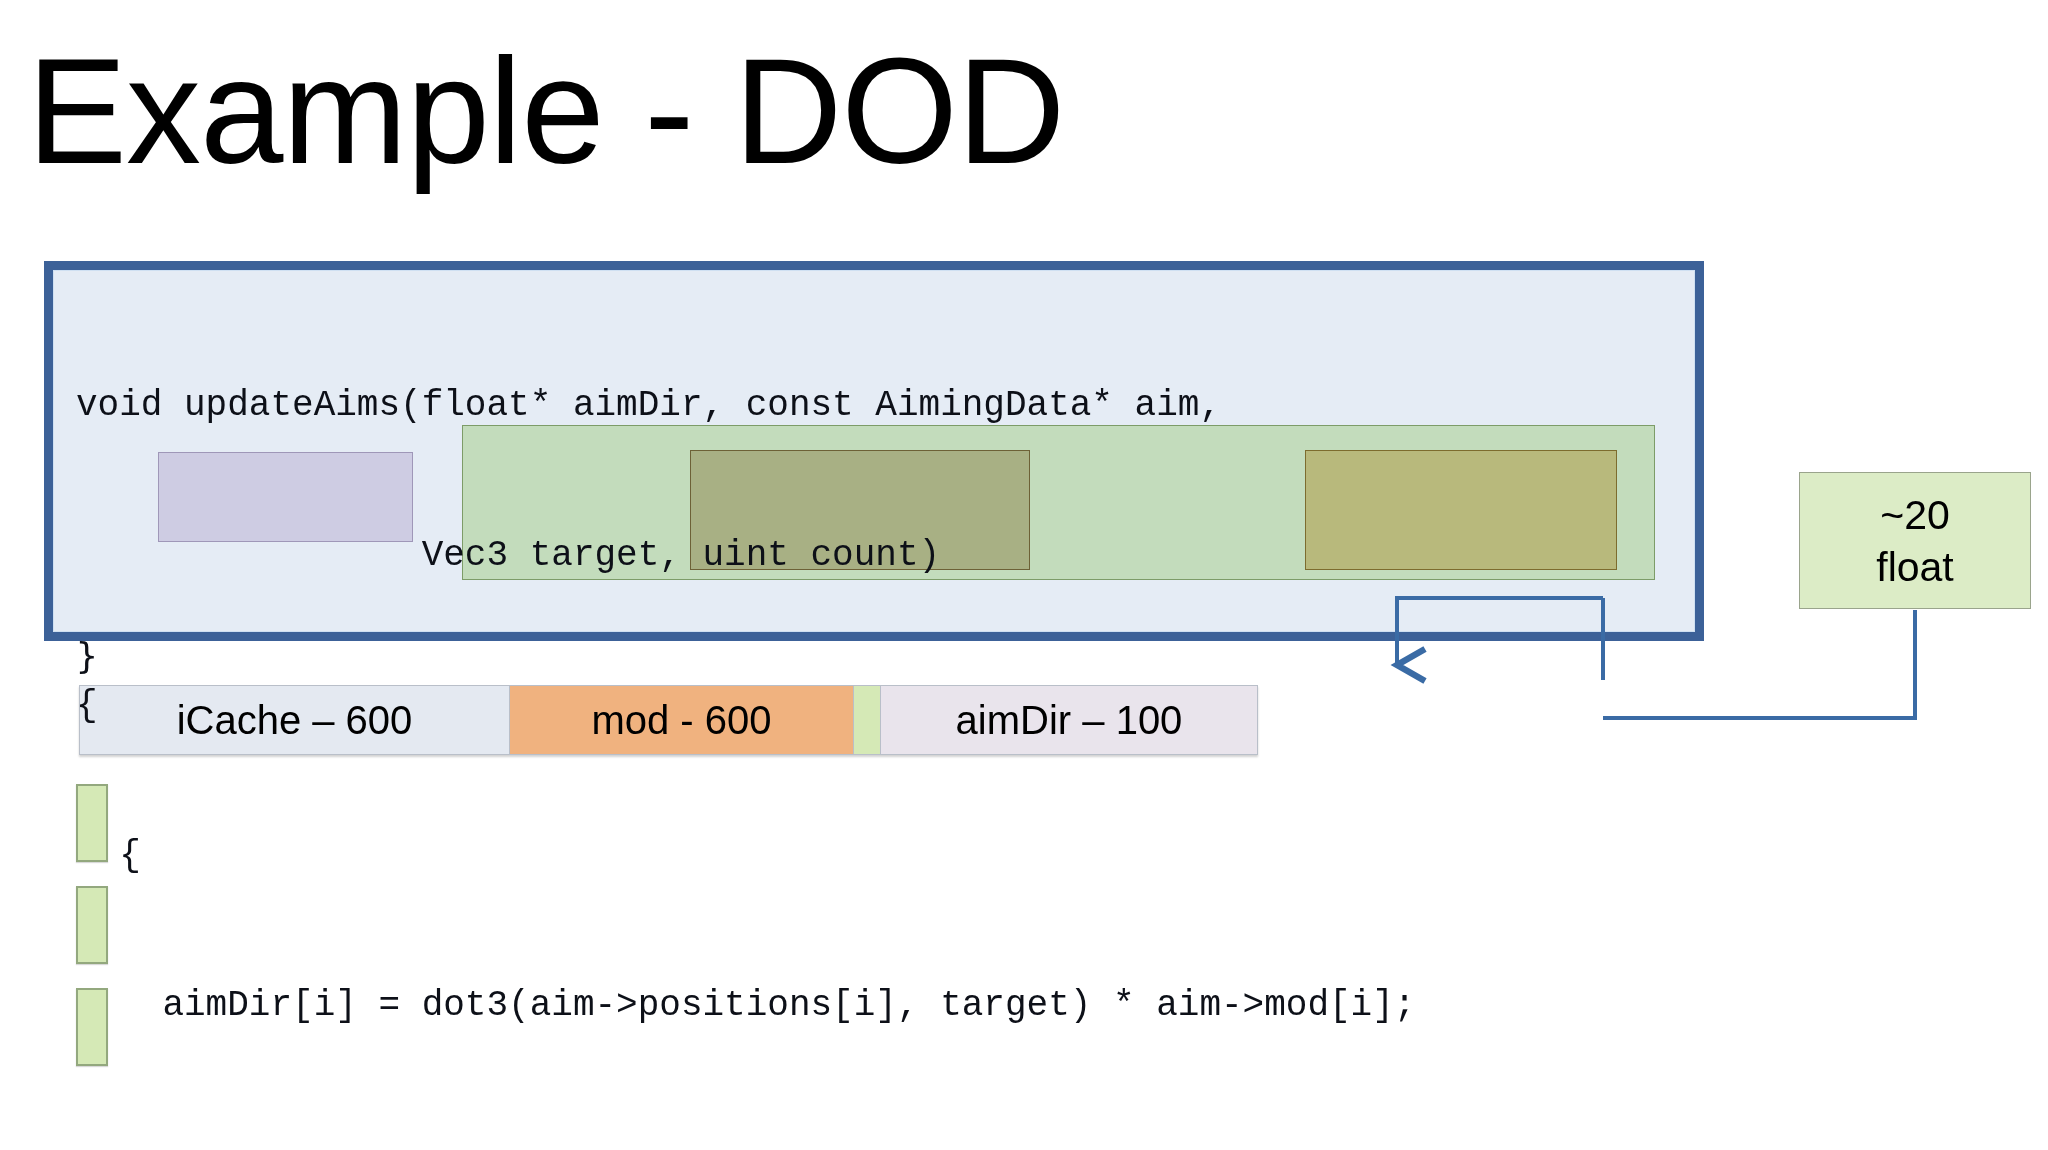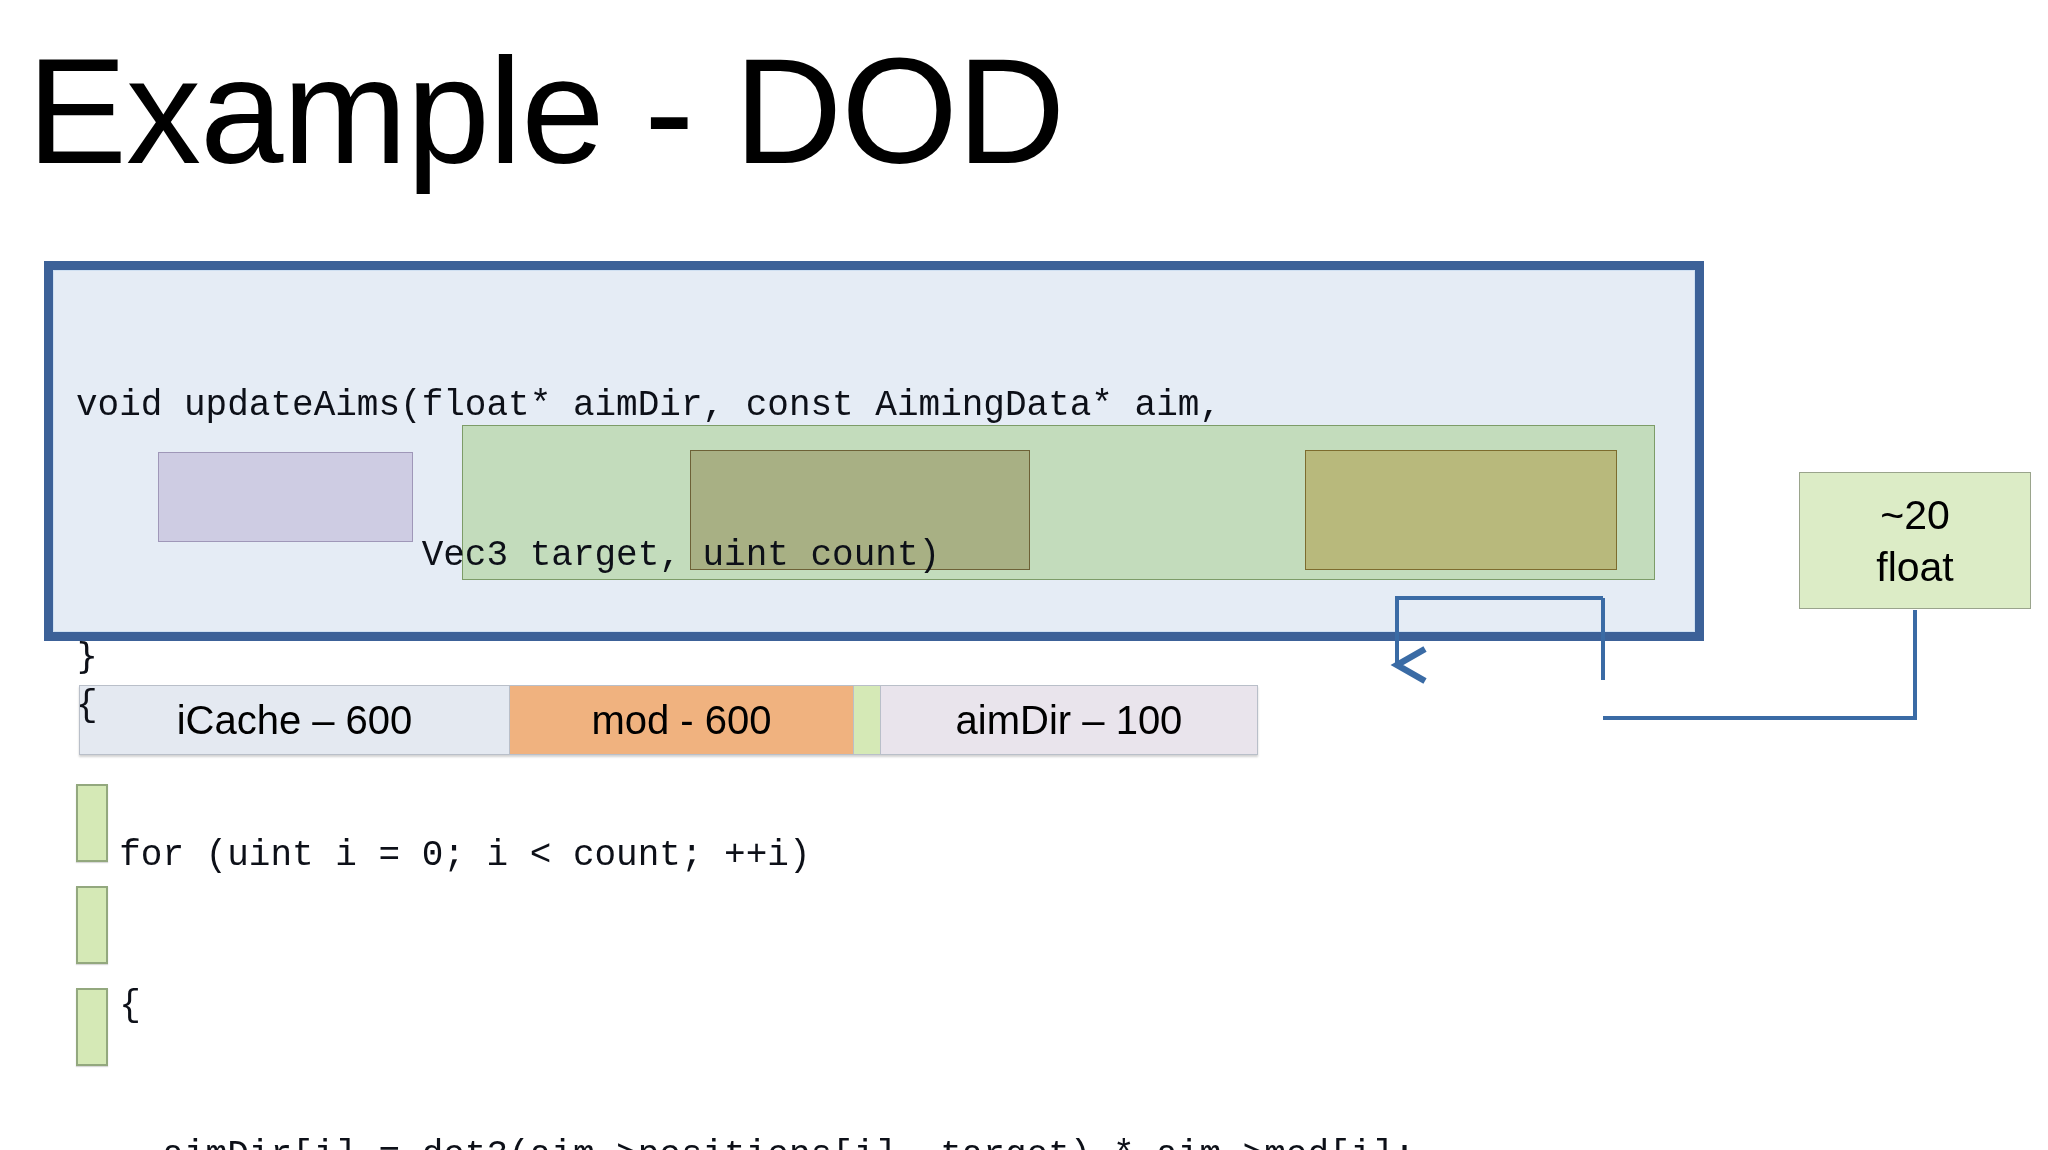--- a/index.html
+++ b/index.html
@@ -176,21 +176,20 @@
 
 <div class="hl" id="hl-lavender"></div>
 <div class="hl" id="hl-green-wide"></div>
 <div class="hl" id="hl-olive-a"></div>
 <div class="hl" id="hl-olive-b"></div>
 
 <div id="code-text">
   <span class="ln">void updateAims(float* aimDir, const AimingData* aim,</span>
   <span class="ln">                Vec3 target, uint count)</span>
   <span class="ln">{</span>
-  <span class="ln">  for (uint i = 0; i &lt; count; ++i)</span>
   <span class="ln">  {</span>
   <span class="ln">    aimDir[i] = dot3(aim-&gt;positions[i], target) * aim-&gt;mod[i];</span>
   
 </div>
 
 <div id="code-tail">}</div>
 
 <div id="memory-bar">
   <div class="mem-seg" id="mem-seg-0" style="width: 430px; background: rgb(228, 233, 241);">iCache – 600</div>
   <div class="mem-seg" id="mem-seg-2" style="width: 344px; background: rgb(240, 178, 127);">mod - 600</div>

